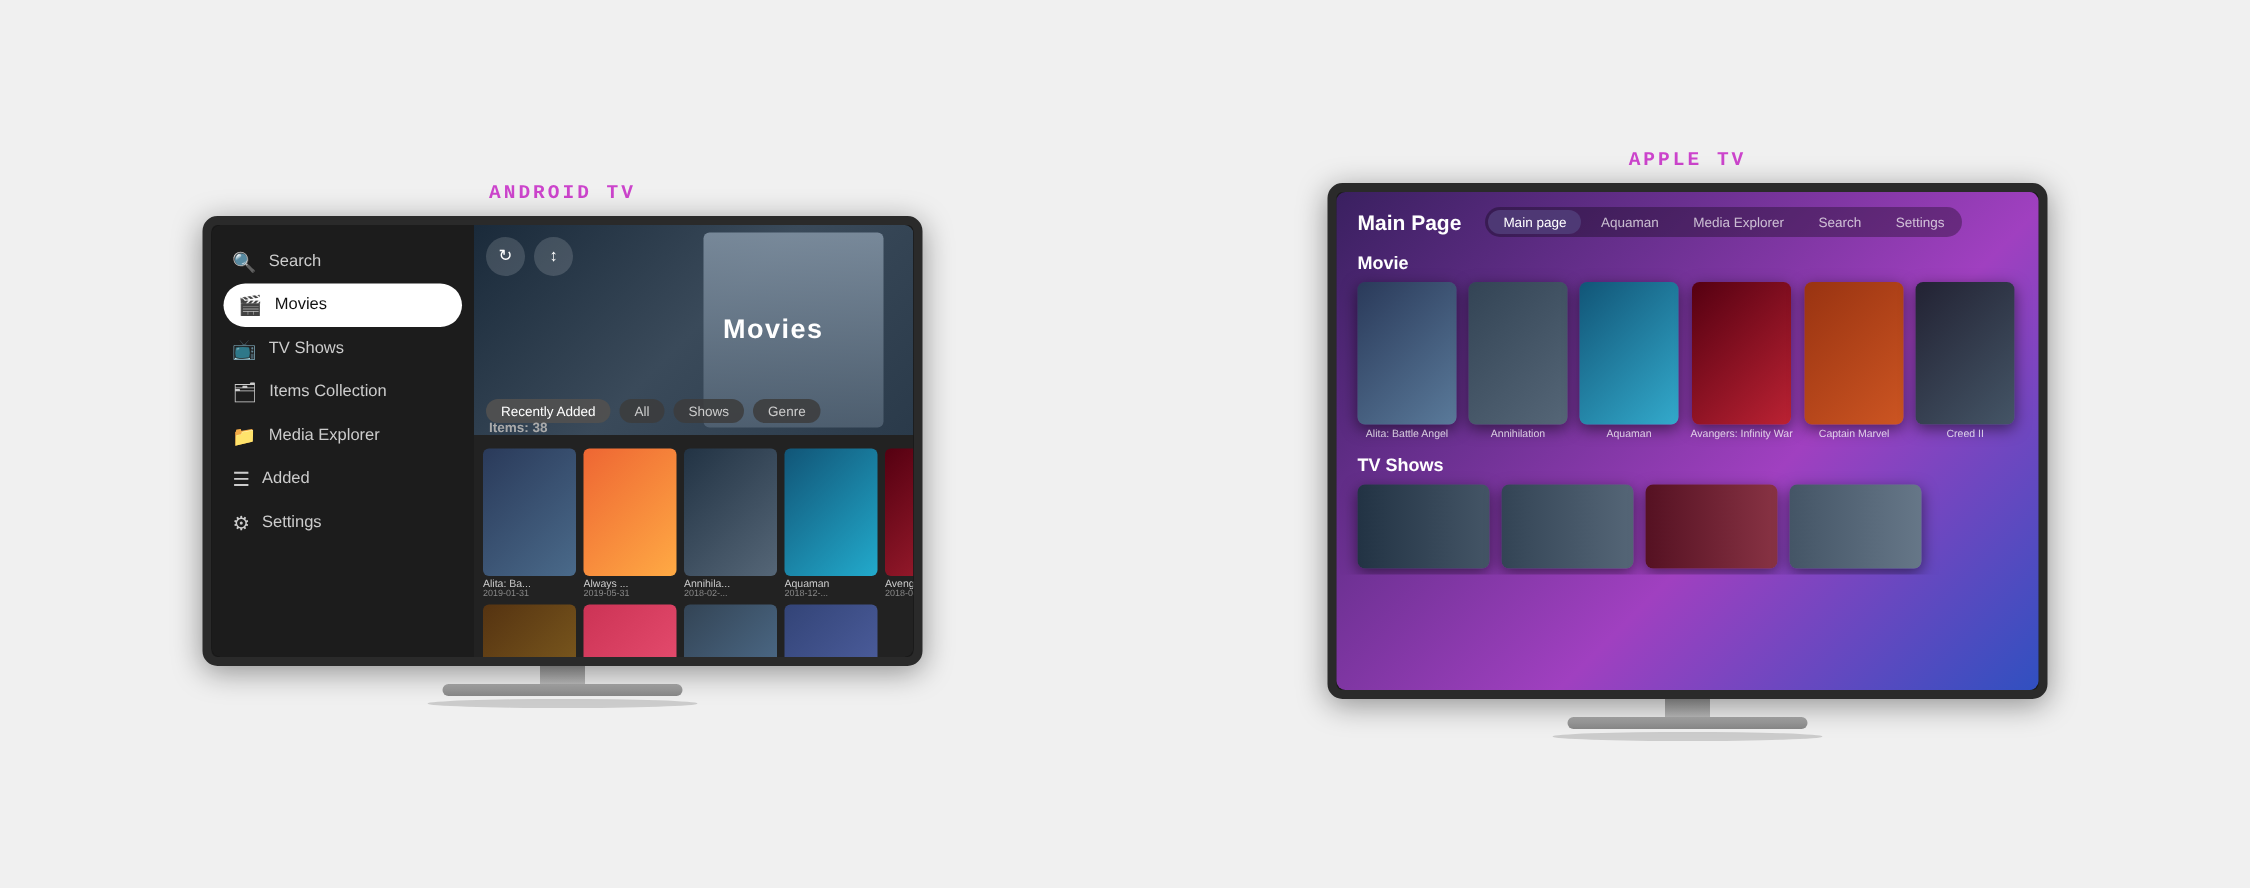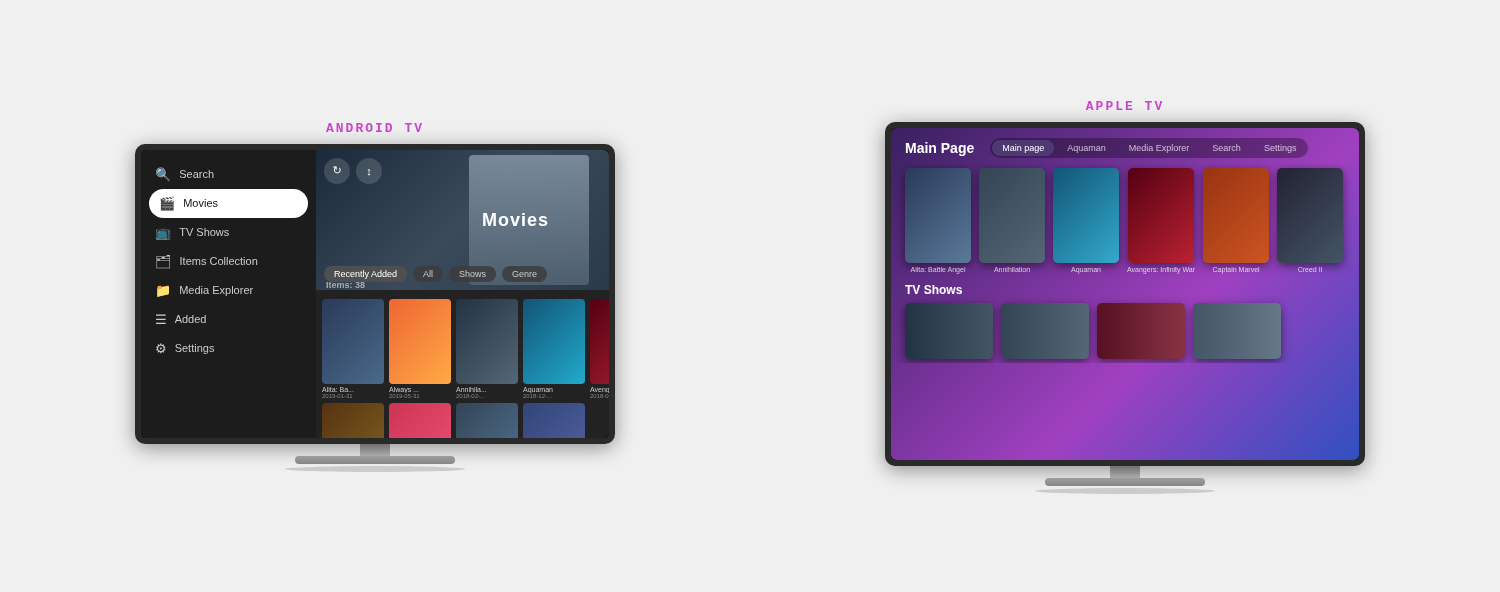--- a/index.html
+++ b/index.html
@@ -441,20 +441,21 @@
         <div class="apple-nav">
           <div class="apple-nav-item active">Main page</div>
           <div class="apple-nav-item">Aquaman</div>
           <div class="apple-nav-item">Media Explorer</div>
           <div class="apple-nav-item">Search</div>
           <div class="apple-nav-item">Settings</div>
         </div>
       </div>
 
       <div class="apple-content">
+        <div class="apple-section-title">Movie</div>
         <div class="apple-movies-row">
           <div class="apple-movie-item">
             <div class="apple-movie-poster ap-alita"></div>
             <div class="apple-movie-name">Alita: Battle Angel</div>
           </div>
           <div class="apple-movie-item">
             <div class="apple-movie-poster ap-annihil"></div>
             <div class="apple-movie-name">Annihilation</div>
           </div>
           <div class="apple-movie-item">

